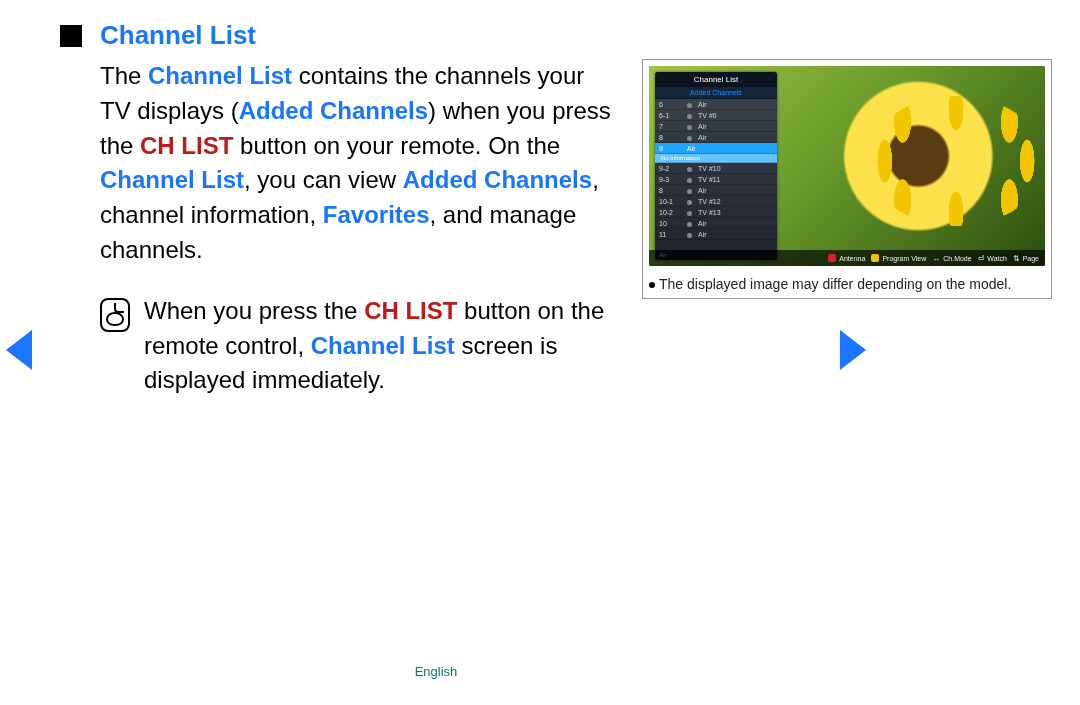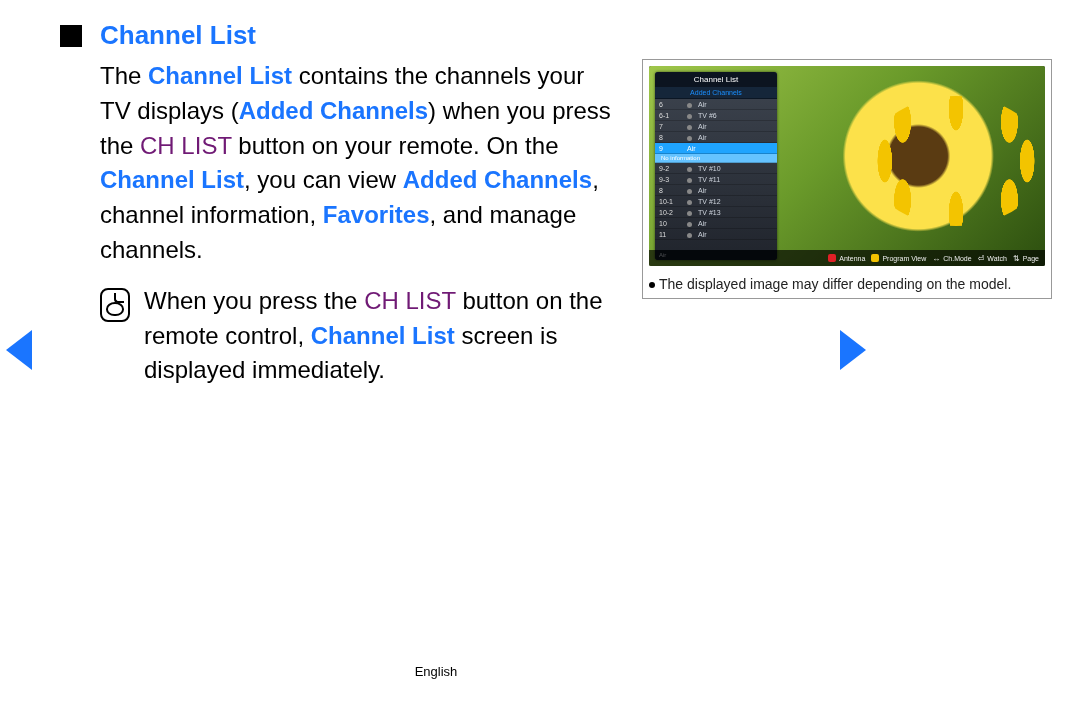--- a/index.html
+++ b/index.html
@@ -41,25 +41,25 @@
     gap: 22px;
     align-items: flex-start;
   }
   .text-col {
     flex: 0 0 530px;
     font-size: 24px;
     line-height: 1.45;
     padding-left: 40px;
   }
   .blue { color: #1a75ff; font-weight: bold; }
-  .gray { color: #701a75; font-weight: normal; }
+  .gray { color: #b91c1c; font-weight: bold; }
   .note-row {
     display: flex;
     gap: 14px;
-    margin-top: 16px;
+    margin-top: 26px;
     padding-left: 40px;
   }
   .note-icon {
     flex: 0 0 auto;
     width: 26px;
     height: 30px;
     border: 2px solid #000;
     border-radius: 8px;
     position: relative;
     margin-top: 4px;
@@ -241,21 +241,21 @@
     border-left: 26px solid #1a75ff;
   }
 
   .page-lang {
     position: absolute;
     bottom: 26px;
     left: 0;
     width: 100%;
     text-align: center;
     font-size: 13px;
-    color: #000000;
+    color: #0f766e;
   }
 </style>
 </head>
 <body>
 
 <div class="page">
 
   <div class="heading-row">
     <div class="heading-bullet"></div>
     <div class="heading">Channel List</div>

